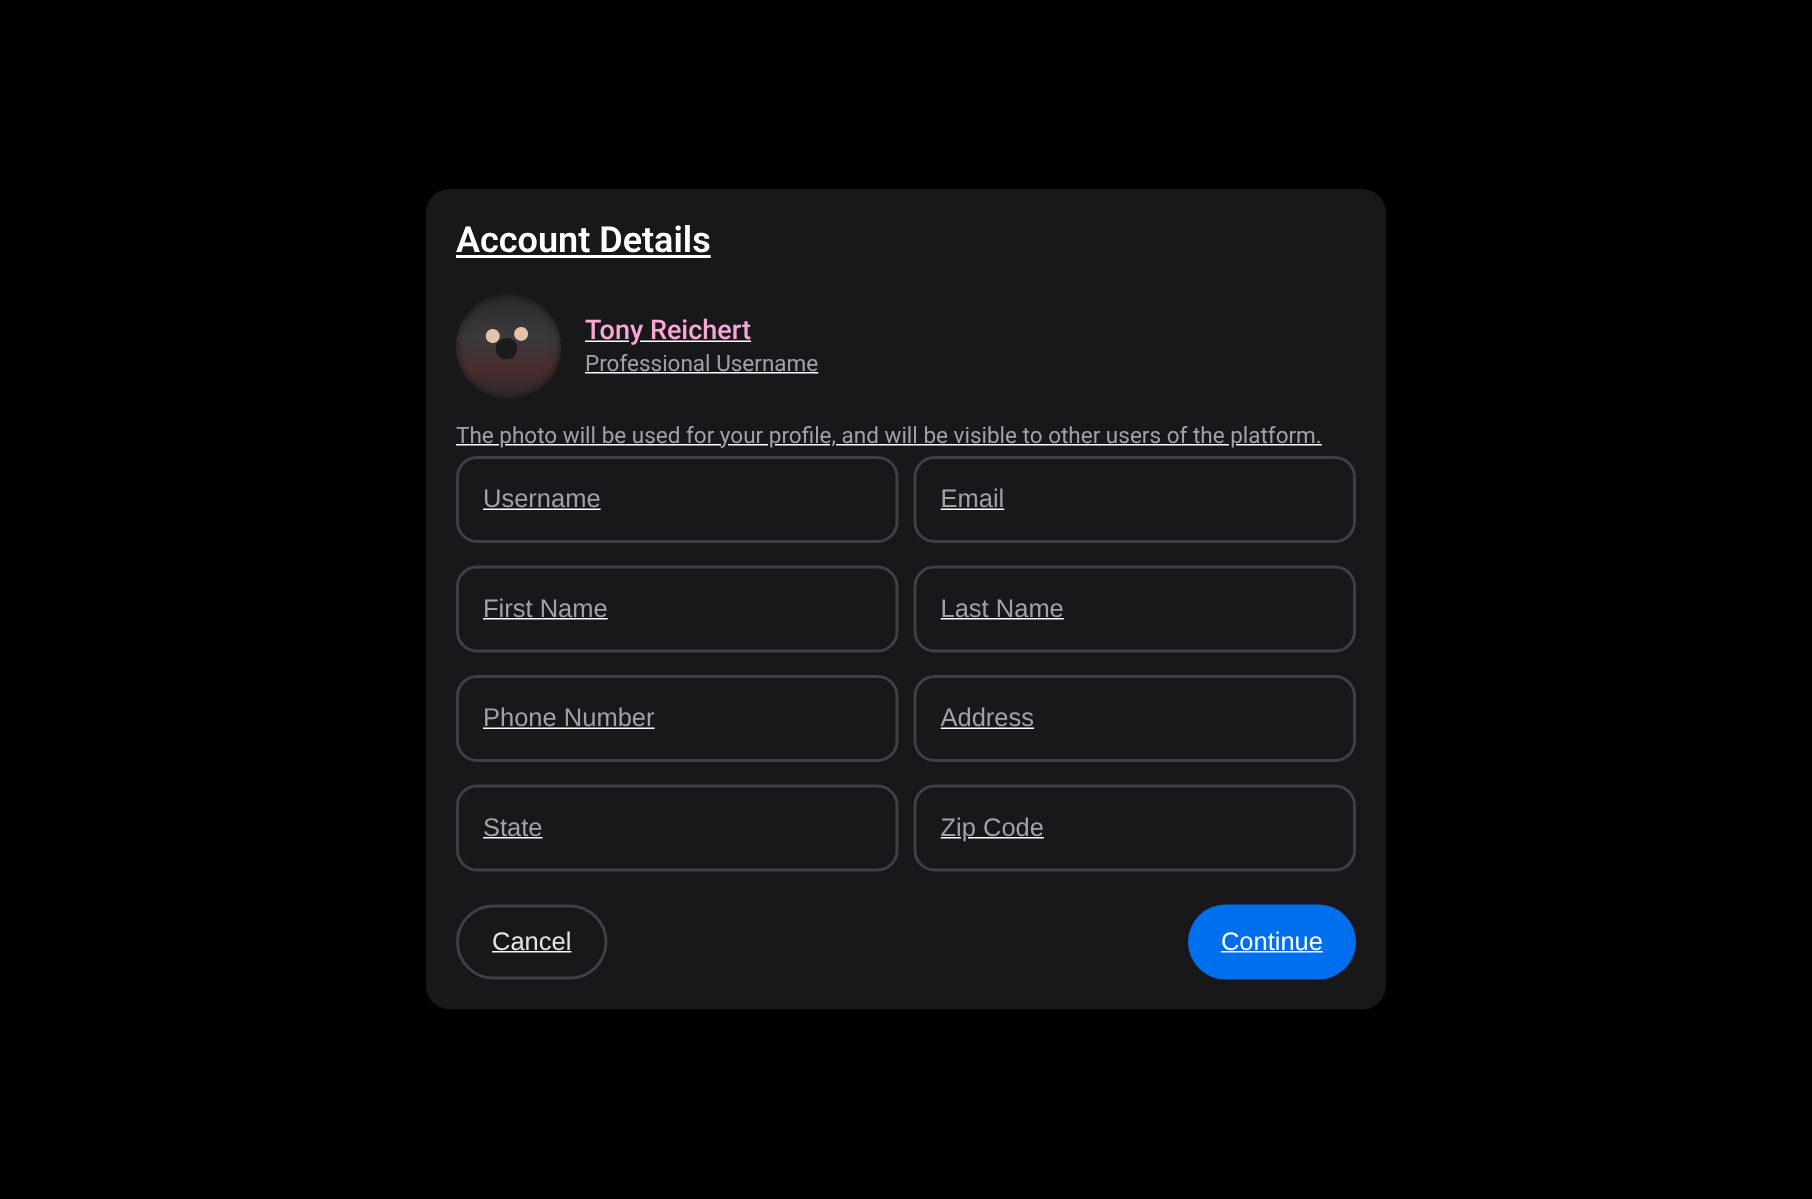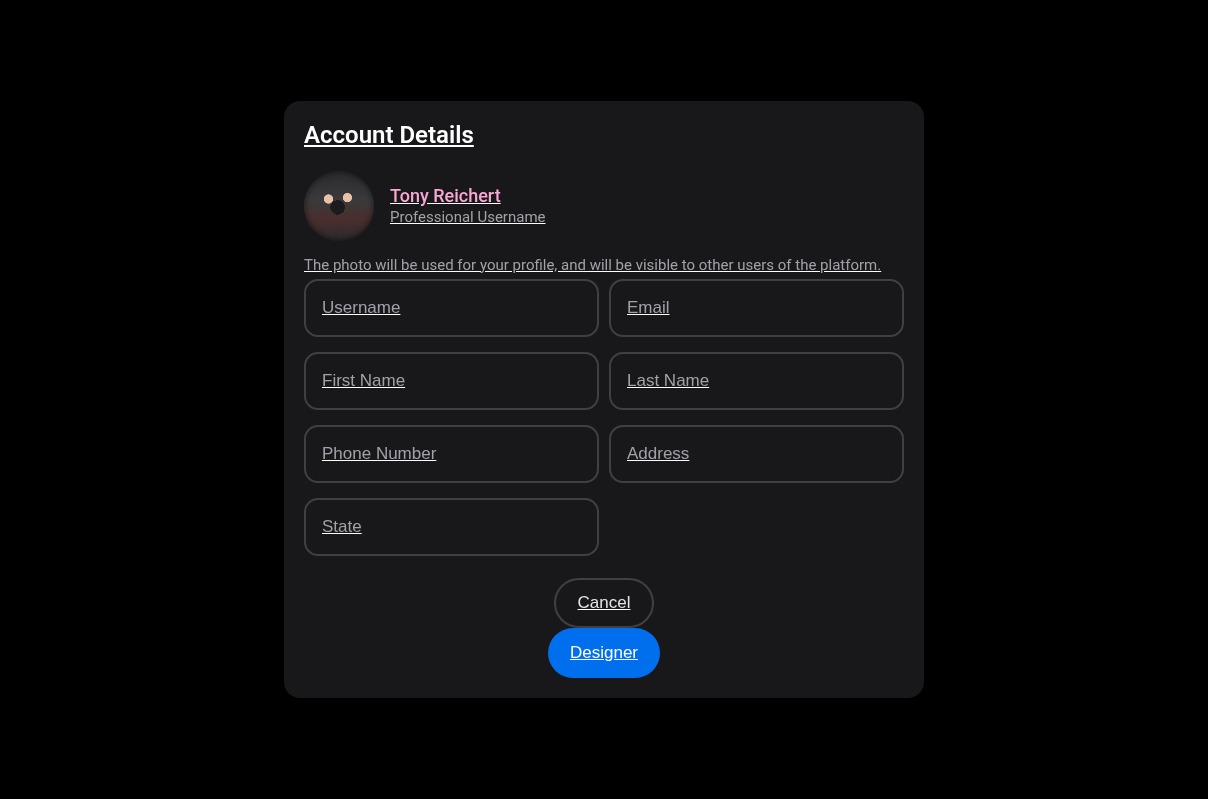--- a/index.html
+++ b/index.html
@@ -101,21 +101,20 @@
     outline: none;
   }
   .input::placeholder {
     color: #a1a1aa;
     opacity: 1;
   }
   .actions {
     display: flex;
     justify-content: space-between;
     align-items: center;
-    flex-direction: column;
   }
   .btn {
     height: 50px;
     border-radius: 25px;
     font-size: 17px;
     font-weight: 500;
     padding: 0 22px;
     cursor: pointer;
     display: inline-flex;
     align-items: center;
@@ -173,23 +172,26 @@
       </div>
 
       <div class="field">
         <input class="input" type="text" placeholder="Address" value="" style="">
       </div>
 
       <div class="field">
         <input class="input" type="text" placeholder="State" value="" style="">
       </div>
 
+      <div class="field">
+        <input class="input" type="text" placeholder="Zip Code" value="" style="">
+      </div>
 
 
     </div>
 
     <div class="actions">
       <button class="btn btn-outline">Cancel</button>
-      <button class="btn btn-primary">Designer</button>
+      <button class="btn btn-primary">Continue</button>
     </div>
 
   </div>
 </div>
 
 </body></html>

